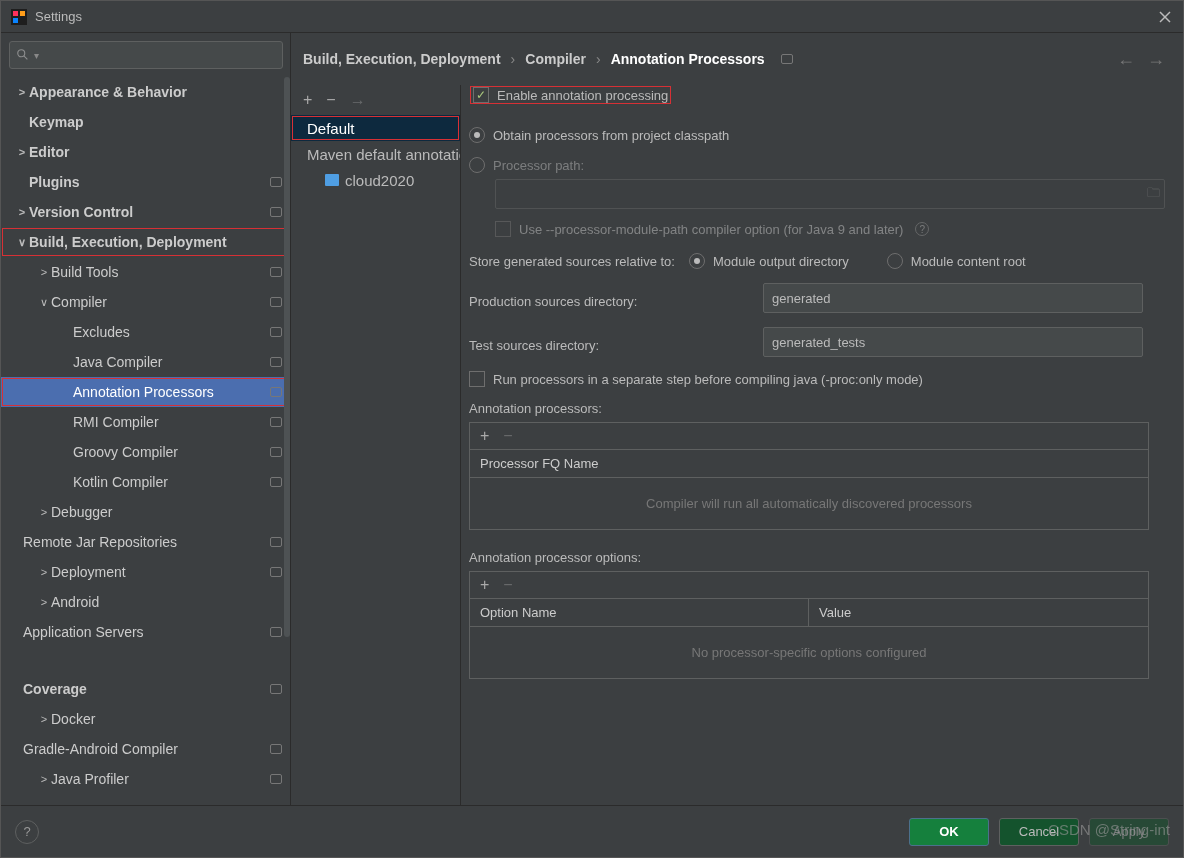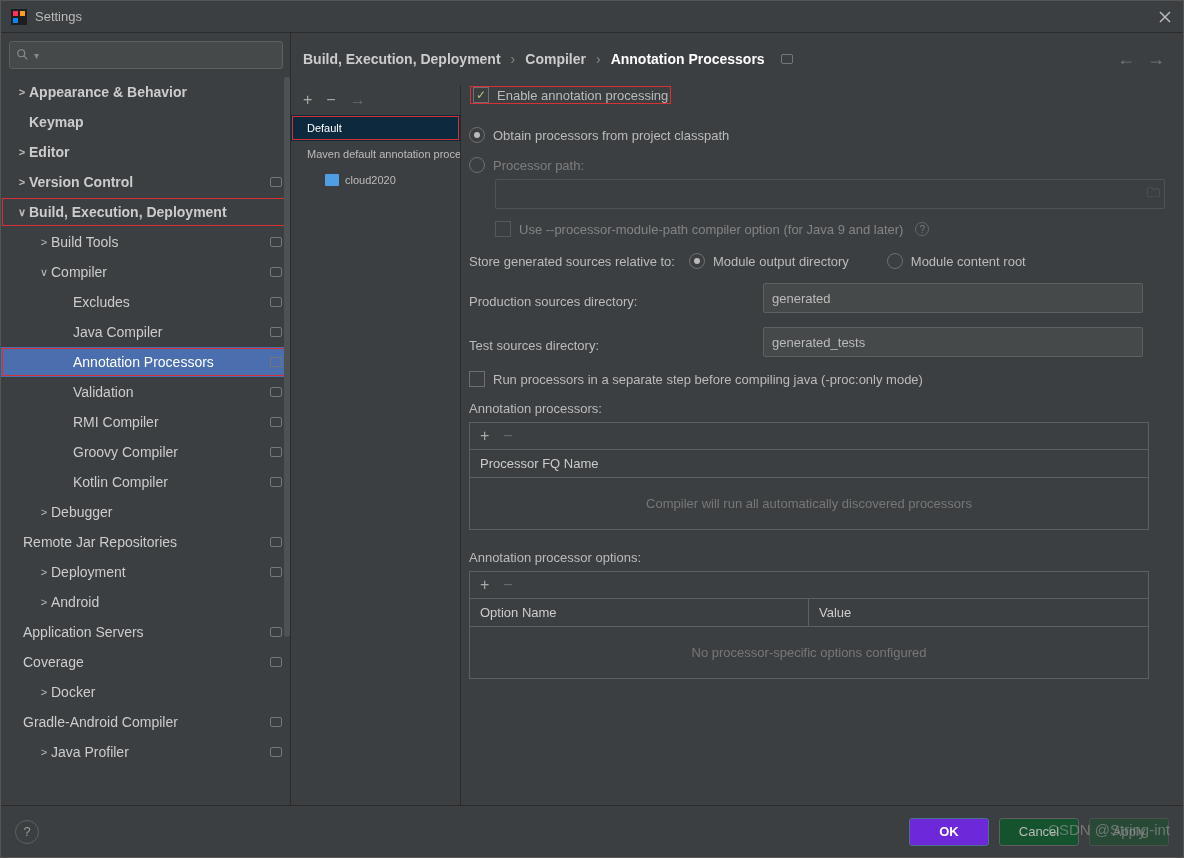--- a/index.html
+++ b/index.html
@@ -27,21 +27,21 @@
   .tree-row.noarrow.l2 { padding-left: 72px;}
   .tree-row.selected { background:#4b6eaf; color:#ffffff;}
   .red-box { outline: 1px solid #d73035; outline-offset:-2px;}
   .sidebar-scroll { position:absolute; right:0; top:44px; width:6px; height:560px; background:#4e5254; border-radius:3px;}
   .center { width: 170px; border-right:1px solid #2b2b2b; display:flex; flex-direction:column; }
   .breadcrumb { display:flex; align-items:center; height:52px; padding-left:12px; gap:10px; font-size:14px; font-weight:bold; color:#cccccc;}
   .breadcrumb .sep { color:#888; font-weight:normal;}
   .breadcrumb .last { color:#ffffff;}
   .center-toolbar { display:flex; align-items:center; gap:14px; padding: 6px 12px; color:#aaa; font-size:16px;}
   .center-toolbar span{ cursor:pointer;}
-  .profile-list .row { height:26px; display:flex; align-items:center; padding-left:16px; font-size:11px; cursor:pointer; overflow:hidden; white-space:nowrap;}
+  .profile-list .row { height:26px; display:flex; align-items:center; padding-left:16px; font-size:15px; cursor:pointer; overflow:hidden; white-space:nowrap;}
   .profile-list .row.selected { background:#0d293e; color:#fff;}
   .profile-list .sub { padding-left:34px;}
   .folder-icon { width:14px; height:12px; background:#4f9ee3; margin-right:6px; display:inline-block; border-radius:1px;}
   .right { flex:1; display:flex; flex-direction:column; padding:0 18px 10px 0; overflow:hidden;}
   .right-header { display:flex; align-items:center; height:52px; justify-content:flex-end; gap:12px;}
   .right-header .arrow { color:#777; font-size:18px; cursor:pointer;}
   .main { flex:1; padding-left:8px; font-size:13px; color:#bbbbbb; overflow:auto;}
   .row-inline { display:flex; align-items:center; gap:8px; margin-bottom:14px;}
   .checkbox, .radio { width:16px; height:16px; border:1px solid #6e6e6e; display:inline-flex; align-items:center; justify-content:center; cursor:pointer;}
   .radio { border-radius:50%;}
@@ -53,21 +53,21 @@
   .table { border:1px solid #5e6060; width:680px;}
   .table .tbar { display:flex; gap:14px; padding:4px 10px; color:#aaa; font-size:16px; border-bottom:1px solid #5e6060;}
   .table .thead { display:flex; border-bottom:1px solid #5e6060;}
   .table .th { padding:6px 10px; color:#cccccc;}
   .table .empty { text-align:center; padding:18px 0; color:#777;}
   .help-icon{ width:14px;height:14px;border:1px solid #888;border-radius:50%;display:inline-flex;align-items:center;justify-content:center;font-size:10px;color:#aaa;margin-left:4px;}
   .footer { height:52px; border-top:1px solid #2b2b2b; display:flex; align-items:center; padding:0 14px;}
   .footer .spacer{flex:1;}
   .footer .help-btn{ width:24px;height:24px;border:1px solid #5e6060;border-radius:50%;display:flex;align-items:center;justify-content:center;color:#999;cursor:pointer;}
   .btn { height:28px; min-width:80px; padding:0 16px; border:1px solid #5e6060; background:#14532d; color:#bbb; border-radius:3px; margin-left:10px; cursor:pointer; display:inline-flex;align-items:center;justify-content:center;}
-  .btn.primary { background:#6d28d9; border-color:#4c708c; color:#ffffff; font-weight:bold;}
+  .btn.primary { background:#15803d; border-color:#4c708c; color:#ffffff; font-weight:bold;}
   .btn.disabled { opacity:.5; cursor:default;}
   .watermark { position:fixed; right:14px; bottom:20px; color:#9a9a9a; font-size:15px; opacity:.6; pointer-events:none;}
   .field-row { display:flex; align-items:center; margin-bottom:14px; gap:14px;}
   .field-row .lbl { width: 280px; margin-top: 6px;}
   .two-col .th:first-child{ width:50%; border-right:1px solid #5e6060;}
 </style>
 </head>
 <body>
 
 <div class="window">
@@ -106,20 +106,24 @@
             <span class="caret">&gt;</span>
             <span class="label">Appearance &amp; Behavior</span>
           </div>
           <div class="tree-row l0 noarrow">
             <span class="label">Keymap</span>
           </div>
           <div class="tree-row l0">
             <span class="caret">&gt;</span>
             <span class="label">Editor</span>
           </div>
+          <div class="tree-row l0 noarrow">
+            <span class="label">Plugins</span>
+            <span class="badge"></span>
+          </div>
           <div class="tree-row l0">
             <span class="caret">&gt;</span>
             <span class="label">Version Control</span>
             <span class="badge"></span>
           </div>
           <div class="tree-row l0 red-box">
             <span class="caret">∨</span>
             <span class="label">Build, Execution, Deployment</span>
           </div>
           <div class="tree-row l1" style="font-weight: normal;">
@@ -138,24 +142,20 @@
           </div>
           <div class="tree-row l2 noarrow" style="font-weight: normal;">
             <span class="label">Java Compiler</span>
             <span class="badge"></span>
           </div>
           <div class="tree-row l2 noarrow selected red-box" style="font-weight: normal;">
             <span class="label">Annotation Processors</span>
             <span class="badge"></span>
           </div>
           <div class="tree-row l2 noarrow" style="font-weight: normal;">
-            <span class="label">Validation</span>
-            <span class="badge"></span>
-          </div>
-          <div class="tree-row l2 noarrow" style="font-weight: normal;">
             <span class="label">RMI Compiler</span>
             <span class="badge"></span>
           </div>
           <div class="tree-row l2 noarrow" style="font-weight: normal;">
             <span class="label">Groovy Compiler</span>
             <span class="badge"></span>
           </div>
           <div class="tree-row l2 noarrow" style="font-weight: normal;">
             <span class="label">Kotlin Compiler</span>
             <span class="badge"></span>
@@ -174,21 +174,21 @@
             <span class="badge"></span>
           </div>
           <div class="tree-row l1" style="font-weight: normal;">
             <span class="caret">&gt;</span>
             <span class="label">Android</span>
           </div>
           <div class="tree-row l1 noarrow" style="font-weight: normal;">
             <span class="label">Application Servers</span>
             <span class="badge"></span>
           </div>
-          <div class="tree-row l1 noarrow" style="font-weight: normal;">
+          <div class="tree-row l1 noarrow" style="font-weight: bold; margin-top: 27px;">
             <span class="label">Coverage</span>
             <span class="badge"></span>
           </div>
           <div class="tree-row l1" style="font-weight: normal;">
             <span class="caret">&gt;</span>
             <span class="label">Docker</span>
           </div>
           <div class="tree-row l1 noarrow" style="font-weight: normal;">
             <span class="label">Gradle-Android Compiler</span>
             <span class="badge"></span>

